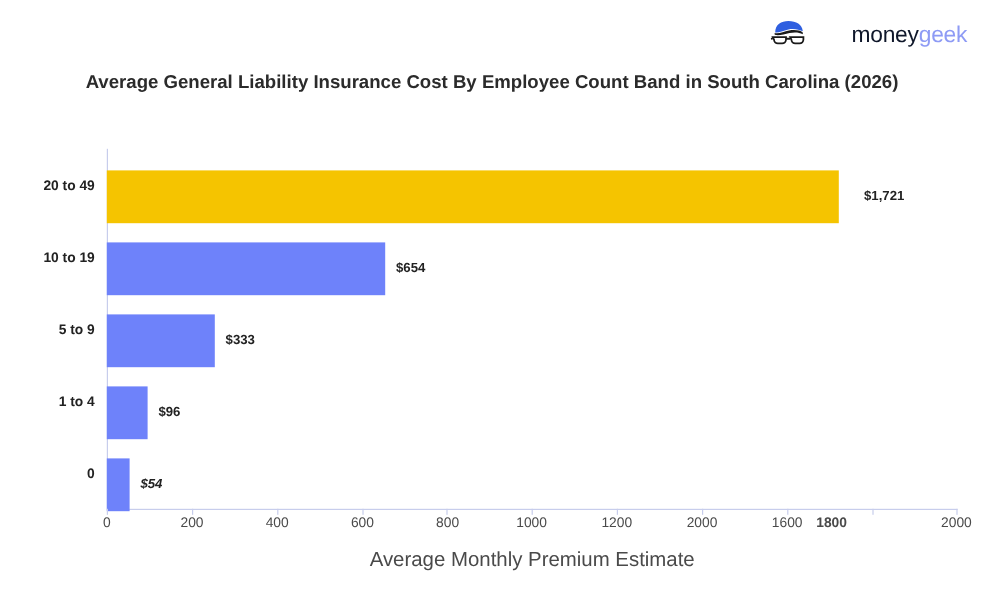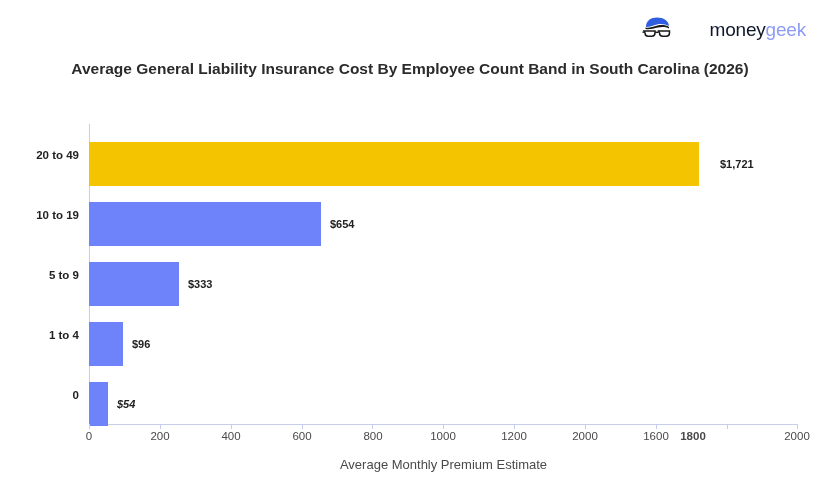--- a/index.html
+++ b/index.html
@@ -132,21 +132,21 @@
     color: #4a4a4a;
     line-height: 1;
   }
 
   .axis-x-title {
     position: absolute;
     left: 89px;
     top: 457px;
     width: 709px;
     text-align: center;
-    font-size: 13px;
+    font-size: 17px;
     color: #4a4a4a;
   }
 </style>
 </head>
 <body>
 
 <div id="root">
 
   <div class="logo">
     <svg class="logo-mark" viewBox="0 0 30 26">

